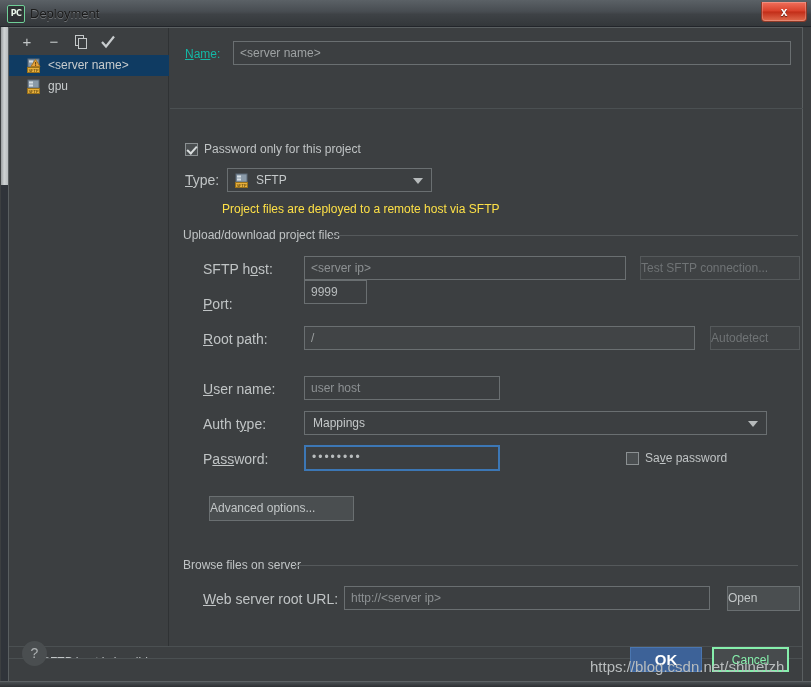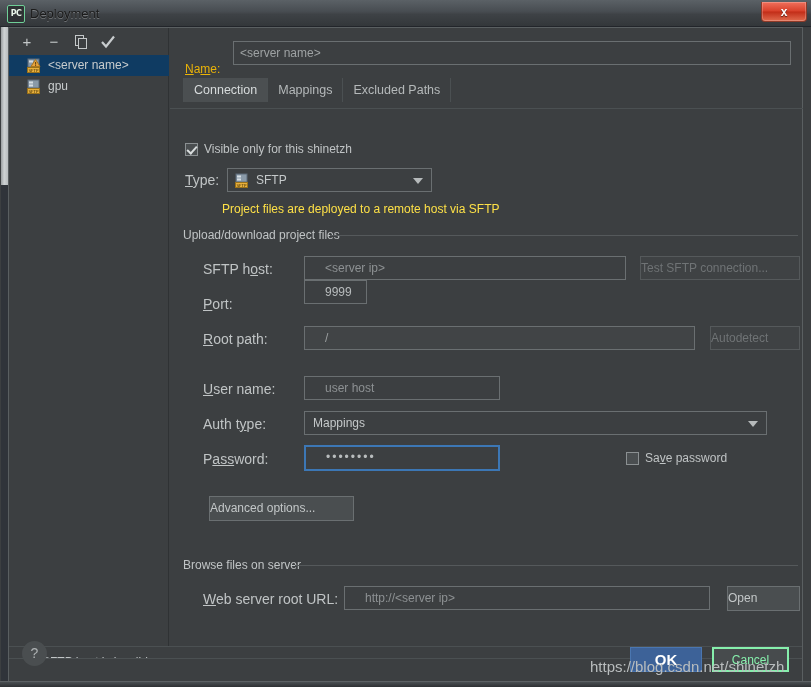--- a/index.html
+++ b/index.html
@@ -63,21 +63,21 @@
   .srv-list{position:absolute;left:0;top:27px;width:160px;height:590px;}
   .srv-row{position:absolute;left:0;width:160px;height:21px;cursor:pointer;}
   .srv-row.sel{background:#0f3b62;}
   .srv-ico{position:absolute;left:18px;top:3px;width:15px;height:15px;}
   .srv-label{position:absolute;left:39px;top:2px;height:17px;line-height:17px;
     font-size:12px;color:#c8cccd;white-space:nowrap;}
 
   
   .rightpane{position:absolute;left:161px;top:0;width:633px;height:618px;}
 
-  .name-label{position:absolute;left:15px;top:19px;font-size:12px;color:#eab308;margin-top:15px;}
+  .name-label{position:absolute;left:15px;top:19px;font-size:12px;color:#14b8a6;}
   .u{text-decoration:underline;}
   .name-field{
     position:absolute;left:63px;top:13px;width:558px;height:24px;
     background:#3c3f41;border:1px solid #6a6f71;box-sizing:border-box;
     line-height:22px;padding:0 6px;font-size:12px;color:#9ea2a3;
   }
 
   
   .tabs{position:absolute;left:13px;top:50px;height:24px;}
   .tab{position:relative;float:left;height:24px;line-height:24px;padding:0 10px;
@@ -101,21 +101,21 @@
   .combo .arrow{position:absolute;right:8px;top:50%;margin-top:-2px;width:0;height:0;
     border-left:5px solid transparent;border-right:5px solid transparent;border-top:6px solid #b6babb;}
   .hint{position:absolute;font-size:12px;color:#fde047;}
 
   
   .grp-title{position:absolute;font-size:12px;color:#c0c4c5;background:#3c3f41;padding-right:6px;}
   .grp-line{position:absolute;height:1px;background:#55595b;}
 
   
   .tf{position:absolute;background:#3c3f41;border:1px solid #6a6f71;box-sizing:border-box;
-      font-size:12px;color:#b8bcbd;padding:0 20px;line-height:22px;white-space:nowrap;overflow:hidden;cursor:text;}
+      font-size:12px;color:#b8bcbd;padding:0 6px;line-height:22px;white-space:nowrap;overflow:hidden;cursor:text;}
   .tf.ph{color:#8d9193;}
   .tf.focus{border:2px solid #3c77b5;line-height:20px;}
   .tf.ro{background:#414446;color:#9a9e9f;}
 
   
   .btn{position:absolute;background:#4a4e50;border:1px solid #6a6f71;box-sizing:border-box;
        font-size:12px;color:#c3c7c8;text-align:left;cursor:pointer;}
   .btn.disabled{background:#3f4244;color:#6f7375;border-color:#55595b;}
 
   
@@ -207,30 +207,25 @@
         </div>
 
       </div>
     </div>
 
     <div class="rightpane">
 
       <div class="name-label"><span class="u">N</span>a<span class="u">m</span>e:</div>
       <div class="name-field">&lt;server name&gt;</div>
 
-      <div class="tabs">
-        <div class="tab active">Connection</div>
-        <div class="tab">Mappings</div>
-        <div class="tab">Excluded Paths</div>
-      </div>
       <div class="tabs-underline"></div>
 
       <div class="cbrow" style="left:15px;top:115px">
         <div class="cbbox checked"></div>
-        <div class="cbtext">Visible only for this shinetzh</div>
+        <div class="cbtext">Password only for this project</div>
       </div>
 
       <div class="lbl" style="left:15px;top:144px"><span class="u">T</span>ype:</div>
       <div class="combo" style="left:57px;top:140px;width:205px;height:24px">
         <svg style="position:absolute;left:7px;top:4px;width:15px;height:15px" viewBox="0 0 15 15">
           <rect x="1" y="1" width="11" height="8" fill="#8a9aa8" stroke="#5d6b78"></rect>
           <rect x="2" y="2.5" width="4" height="2" fill="#d5dde3"></rect>
           <rect x="2" y="5.5" width="4" height="2" fill="#d5dde3"></rect>
           <rect x="0.5" y="9.5" width="12" height="5" fill="#e8b03d" stroke="#9a7119"></rect>
           <text x="6.5" y="13.6" font-size="4.2" fill="#3b2c06" text-anchor="middle" font-family="DejaVu Sans">SFTP</text>

